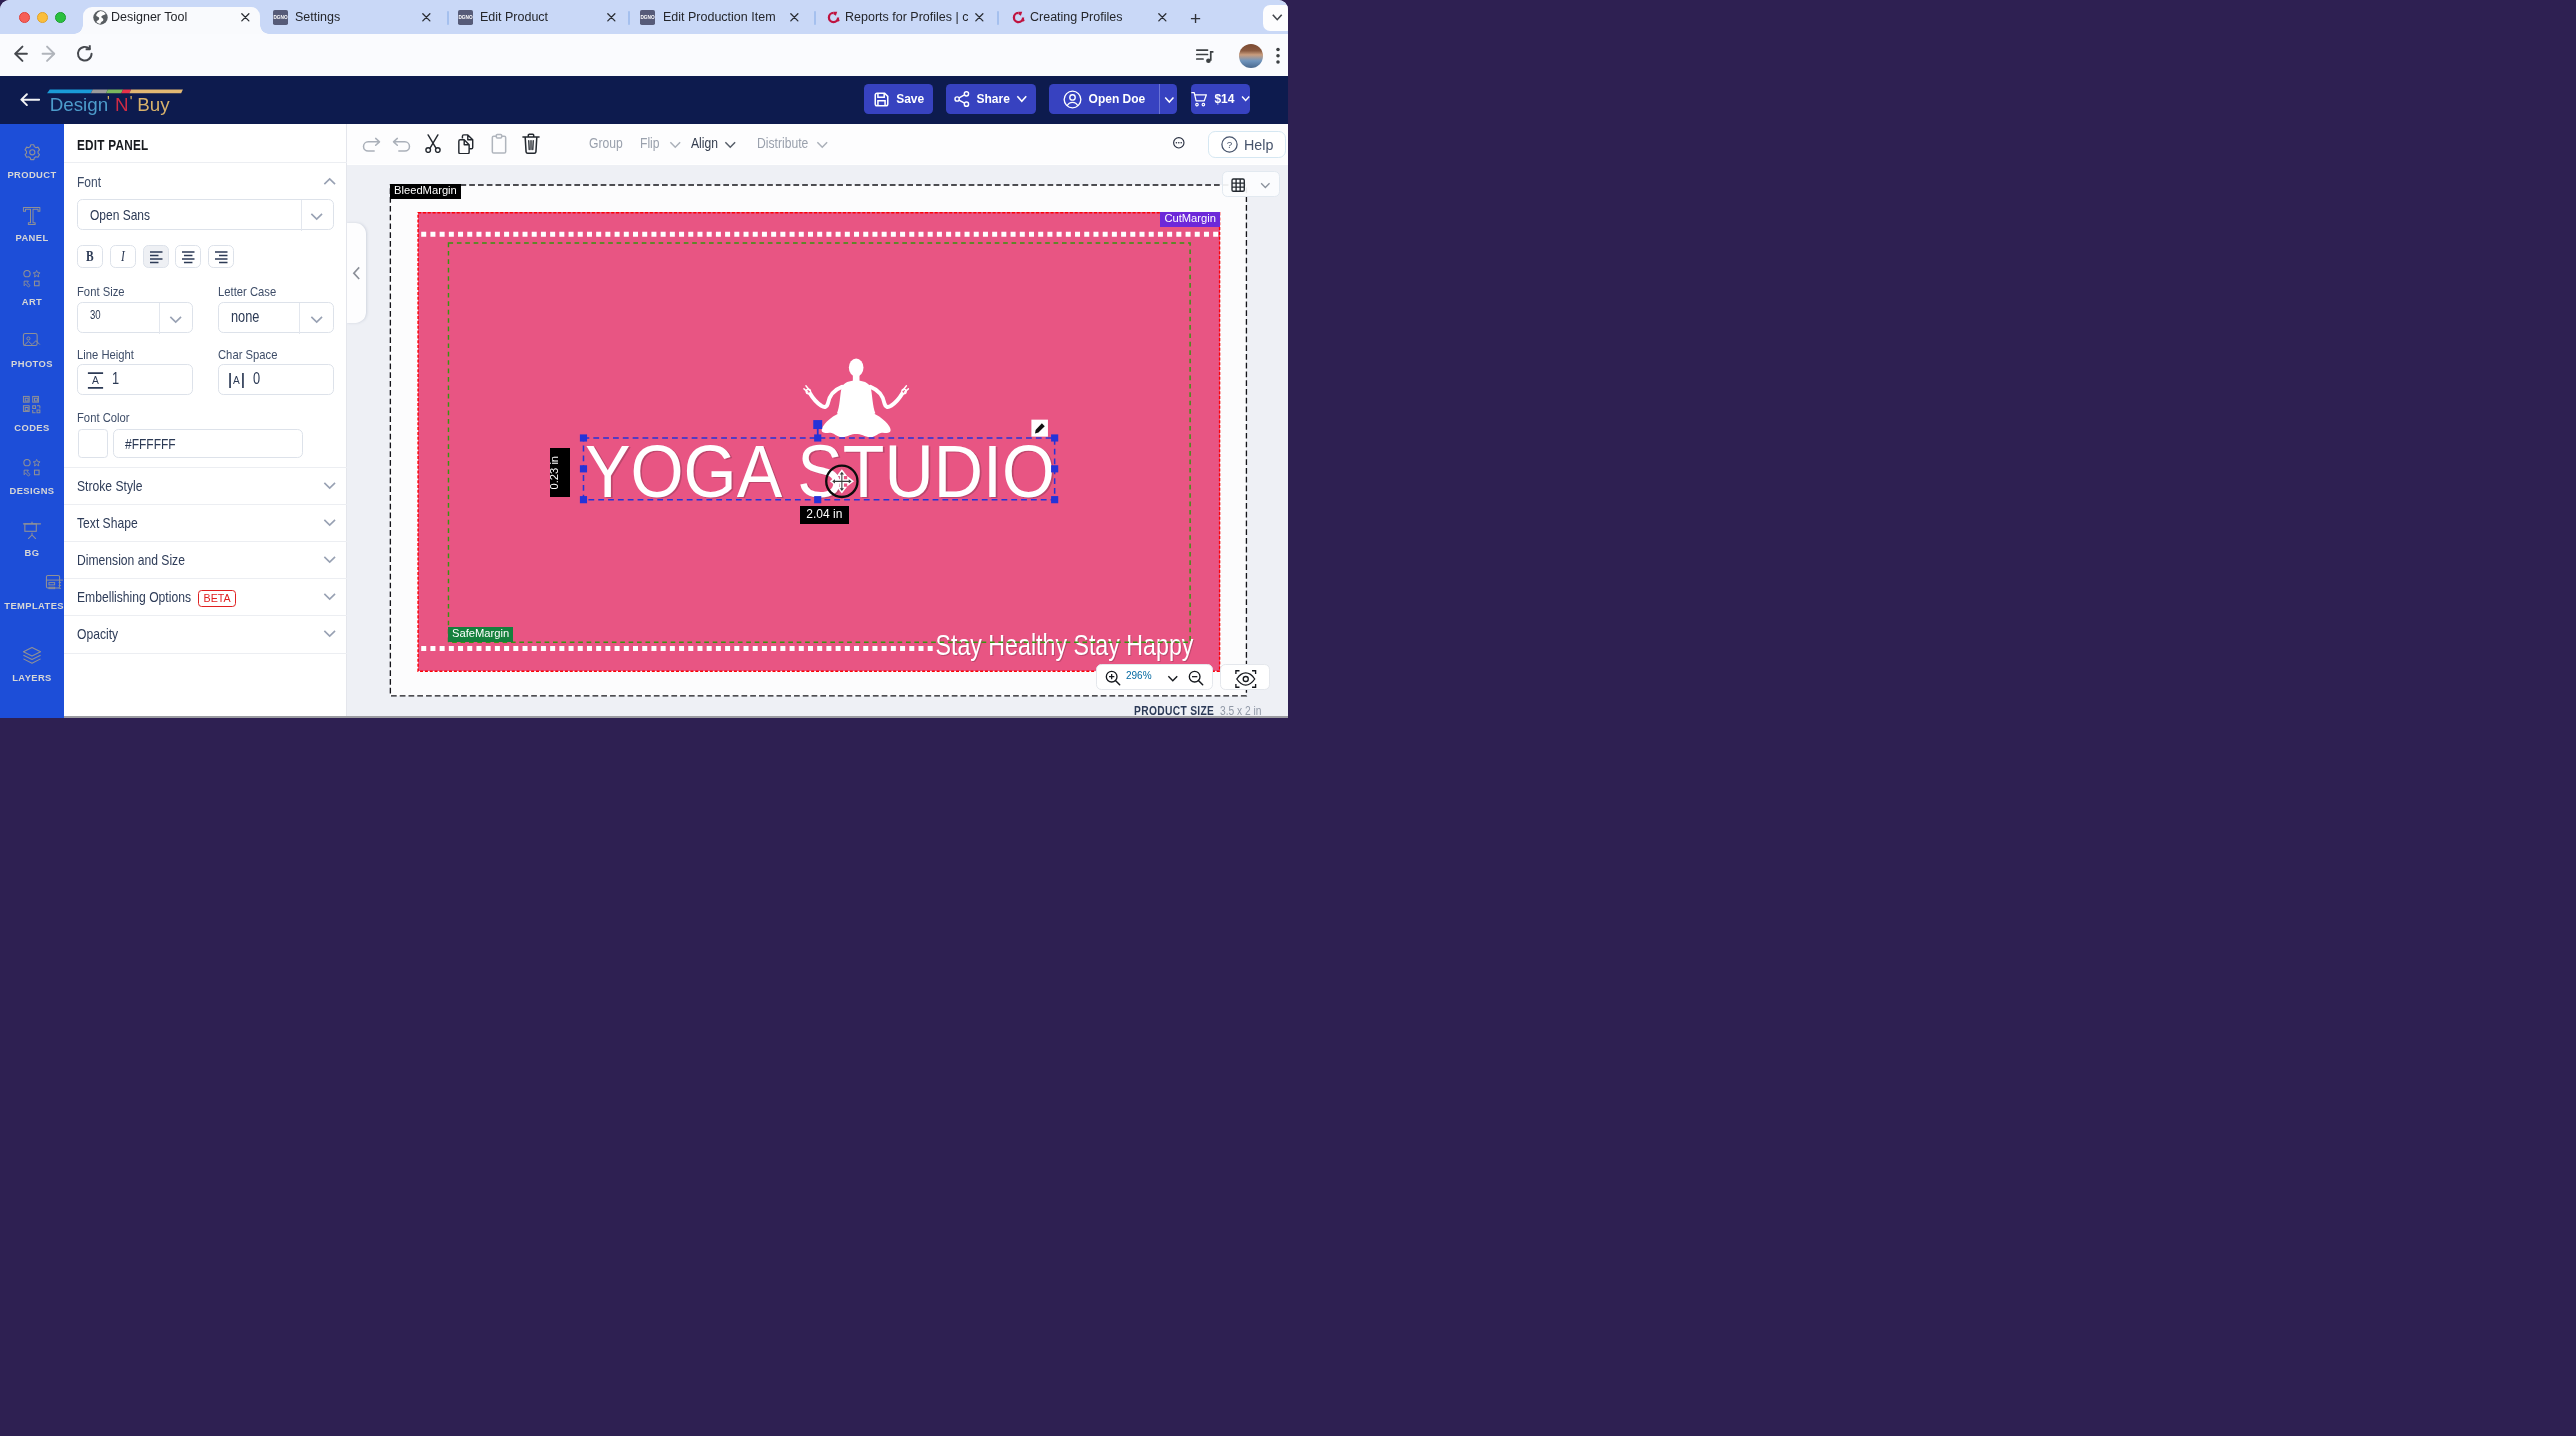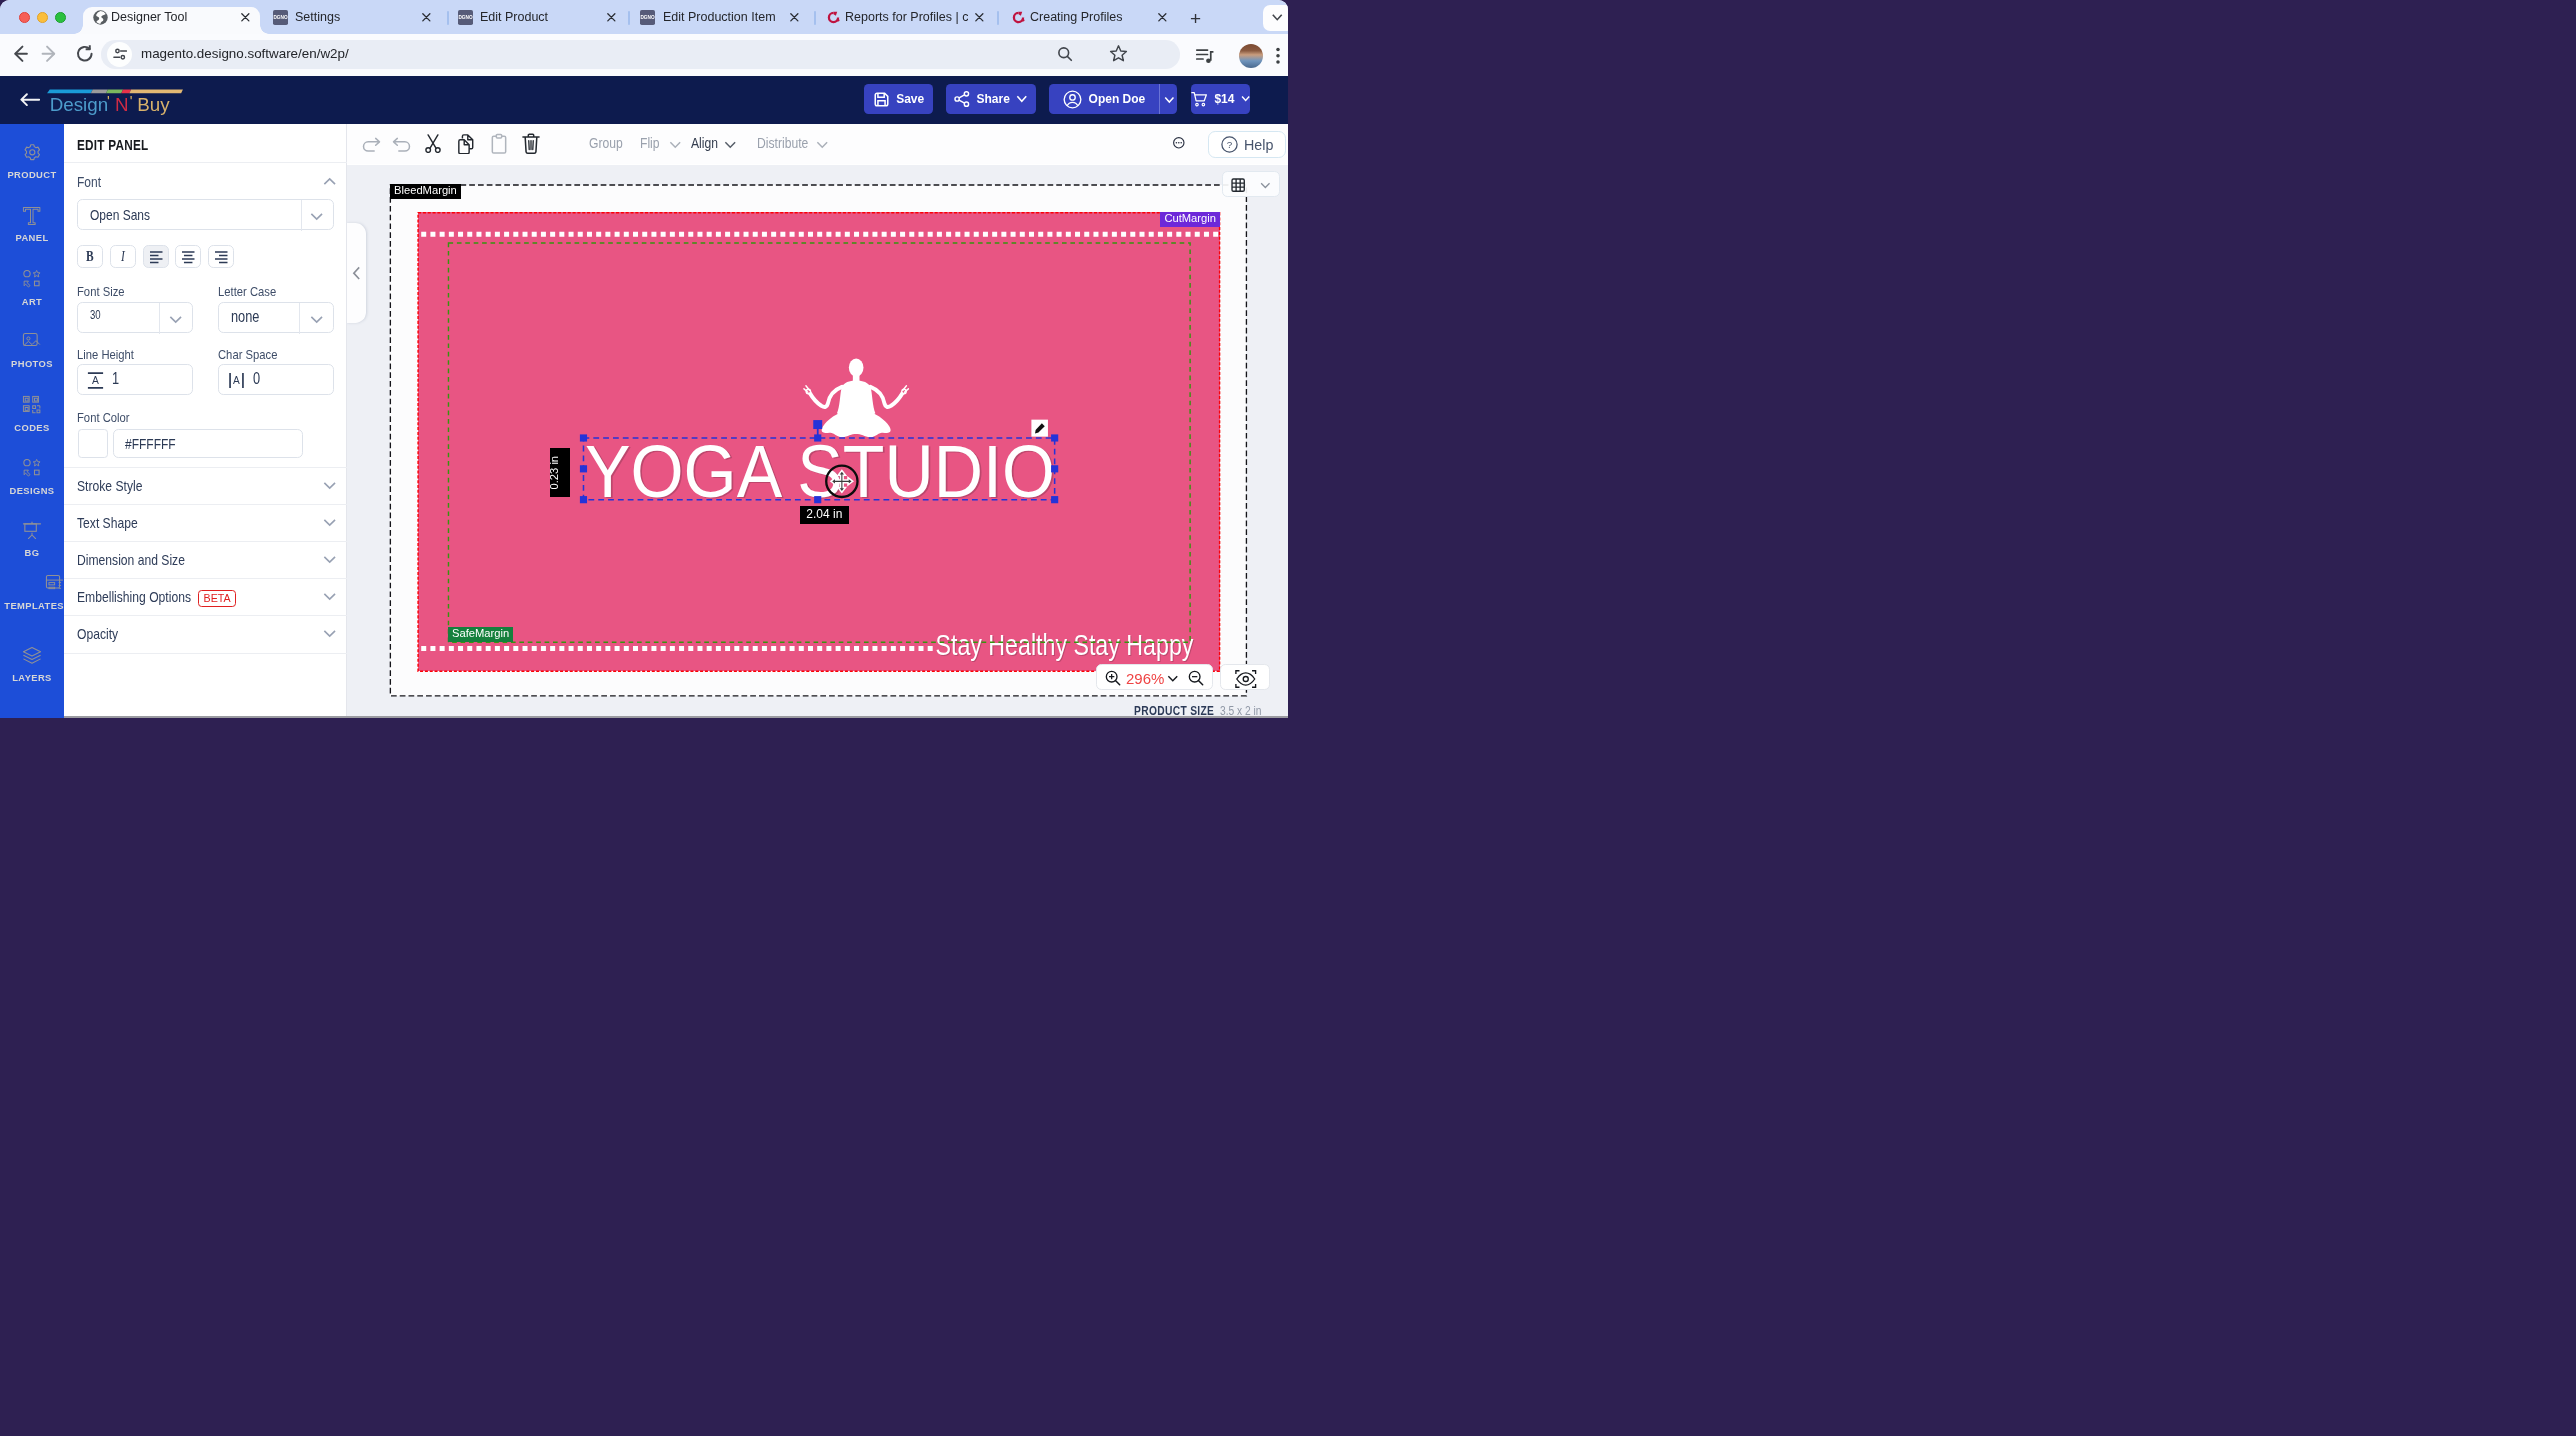--- a/index.html
+++ b/index.html
@@ -159,36 +159,20 @@
           <path d="M7.4 12 L20 12" stroke="#45484e" stroke-width="2.2" stroke-linecap="round"></path>
         </svg></div>
     <div class="navic" style="left:39px;"><svg width="21.5" height="21.5" viewBox="0 0 24 24">
           <path d="M9 4 L17 12 L9 20" stroke="#b0b4bb" stroke-width="2.2" fill="none" stroke-linejoin="round" stroke-linecap="round"></path>
           <path d="M4 12 L16.6 12" stroke="#b0b4bb" stroke-width="2.2" stroke-linecap="round"></path>
         </svg></div>
     <div class="navic" style="left:74px;"><svg width="21.5" height="21.5" viewBox="0 0 24 24">
           <path d="M19.6 12 a7.6 7.6 0 1 1 -2.2 -5.4" stroke="#45484e" stroke-width="2.2" fill="none" stroke-linecap="round"></path>
           <path d="M17.6 2.5 L17.6 7 L13 7" stroke="#45484e" stroke-width="2.2" fill="none" stroke-linejoin="round"></path>
         </svg></div>
-    <div class="pill">
-      <div class="tunecirc"><svg style="margin:5.4px 0 0 5.4px" width="14.3" height="14.3" viewBox="0 0 16 16">
-            <circle cx="5" cy="4.5" r="1.9" fill="none" stroke="#41454c" stroke-width="1.6"></circle>
-            <path d="M8.5 4.5 L15 4.5" stroke="#41454c" stroke-width="1.6" stroke-linecap="round"></path>
-            <circle cx="11" cy="11.5" r="1.9" fill="none" stroke="#41454c" stroke-width="1.6"></circle>
-            <path d="M1 11.5 L7.5 11.5" stroke="#41454c" stroke-width="1.6" stroke-linecap="round"></path>
-          </svg></div>
-      <div class="urltext">magento.designo.software/en/w2p/</div>
-      <svg style="position:absolute; right:106px; top:5.4px;" width="18" height="18" viewBox="0 0 20 20">
-          <circle cx="8.6" cy="8.6" r="5.4" fill="none" stroke="#41454c" stroke-width="1.8"></circle>
-          <path d="M12.6 12.6 L17 17" stroke="#41454c" stroke-width="1.8" stroke-linecap="round"></path>
-        </svg>
-      <svg style="position:absolute; right:52px; top:4.5px;" width="19" height="19" viewBox="0 0 21 21">
-          <path d="M10.5 2 L13 7.7 L19.2 8.3 L14.5 12.4 L15.9 18.5 L10.5 15.3 L5.1 18.5 L6.5 12.4 L1.8 8.3 L8 7.7 Z" fill="none" stroke="#41454c" stroke-width="1.6" stroke-linejoin="round"></path>
-        </svg>
-    </div>
     <svg style="position:absolute; left:1195px; top:11.6px;" width="20.6" height="20.6" viewBox="0 0 23 23">
         <path d="M2 4.5 L14 4.5 M2 9.5 L14 9.5 M2 14.5 L9 14.5" stroke="#3c4043" stroke-width="1.9" stroke-linecap="round"></path>
         <circle cx="15" cy="16.5" r="2.6" fill="#3c4043"></circle>
         <path d="M17.6 16.5 L17.6 6.5 L20.6 6.5" stroke="#3c4043" stroke-width="1.9" fill="none"></path>
       </svg>
     <div style="position:absolute; left:1239px; top:9.8px; width:24px; height:24px; border-radius:50%; background:linear-gradient(180deg,#7b4a32 0%,#8a5a40 28%,#c99d7e 45%,#6f94bd 70%,#49688e 100%);"></div>
     <svg style="position:absolute; left:1270px; top:10.7px;" width="16" height="21.5" viewBox="0 0 18 24">
         <circle cx="9" cy="5" r="2" fill="#3c4043"></circle>
         <circle cx="9" cy="12" r="2" fill="#3c4043"></circle>
         <circle cx="9" cy="19" r="2" fill="#3c4043"></circle>
@@ -579,21 +563,21 @@
           <path d="M1.5 1.5 L7 7 L12.5 1.5" stroke="#8a919c" stroke-width="1.7" fill="none"></path>
         </svg>
     </div>
 
     <div class="zoombox">
       <svg style="position:absolute; left:8px; top:5.4px;" width="16" height="16" viewBox="0 0 18 18">
           <circle cx="7.5" cy="7.5" r="6" fill="none" stroke="#15181d" stroke-width="1.5"></circle>
           <path d="M12 12 L16.5 16.5" stroke="#15181d" stroke-width="1.7" stroke-linecap="round"></path>
           <path d="M4.5 7.5 H10.5 M7.5 4.5 V10.5" stroke="#15181d" stroke-width="1.4"></path>
         </svg>
-      <span style="position:absolute; left:29px; top:4.5px; font-size:15px; color:#ef4444;">296%</span>
+      <span style="position:absolute; left:29px; top:4.5px; font-size:10px; color:#0369a1;">296%</span>
       <svg style="position:absolute; left:70px; top:9.8px;" width="11.6" height="8" viewBox="0 0 13 9">
           <path d="M1.5 1.5 L6.5 6.5 L11.5 1.5" stroke="#15181d" stroke-width="1.6" fill="none"></path>
         </svg>
       <svg style="position:absolute; right:8px; top:5.4px;" width="16" height="16" viewBox="0 0 18 18">
           <circle cx="7.5" cy="7.5" r="6" fill="none" stroke="#15181d" stroke-width="1.5"></circle>
           <path d="M12 12 L16.5 16.5" stroke="#15181d" stroke-width="1.7" stroke-linecap="round"></path>
           <path d="M4.5 7.5 H10.5" stroke="#15181d" stroke-width="1.4"></path>
         </svg>
     </div>
     <div class="eyebox">

